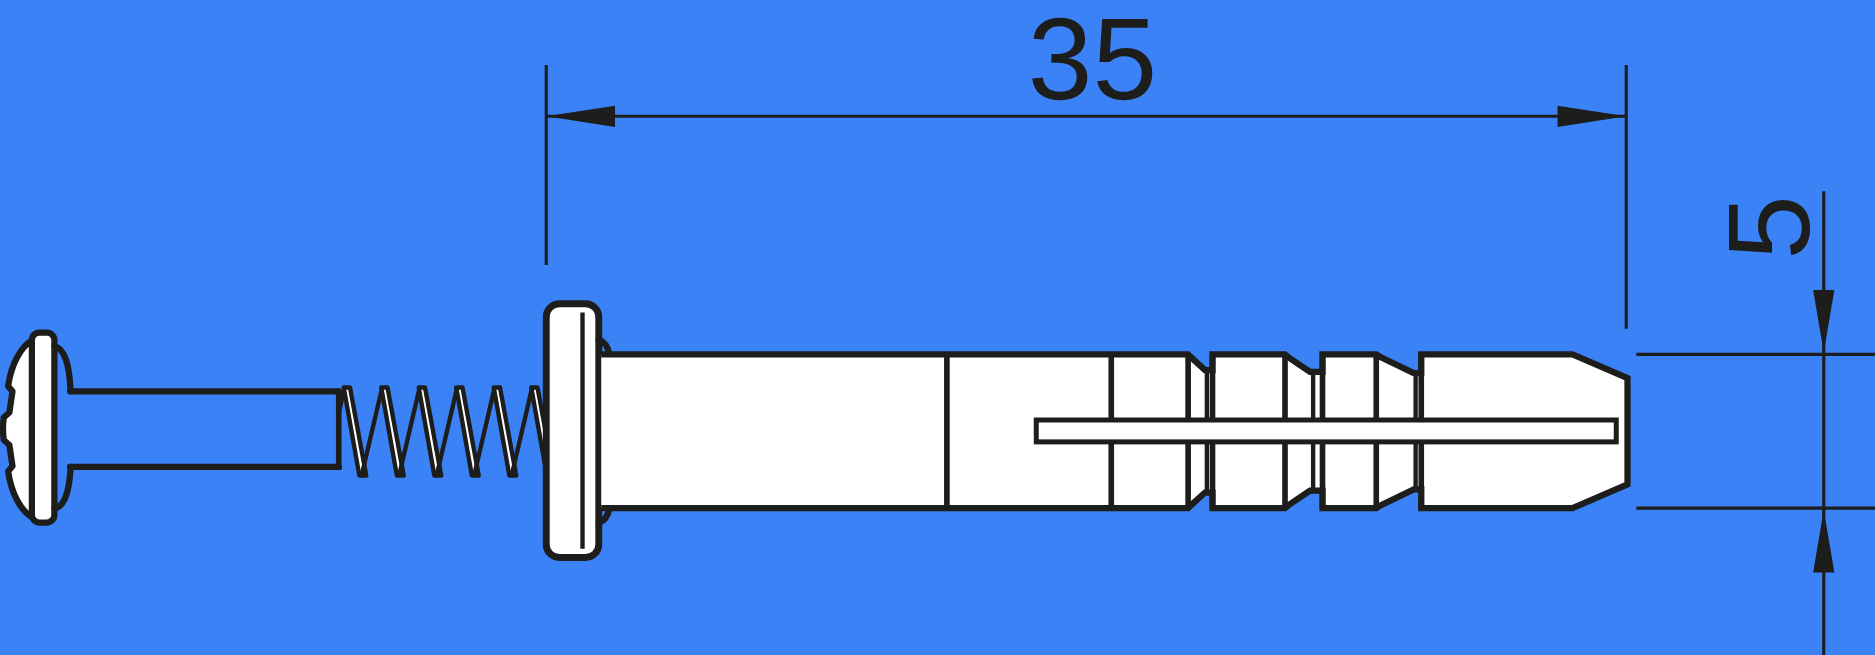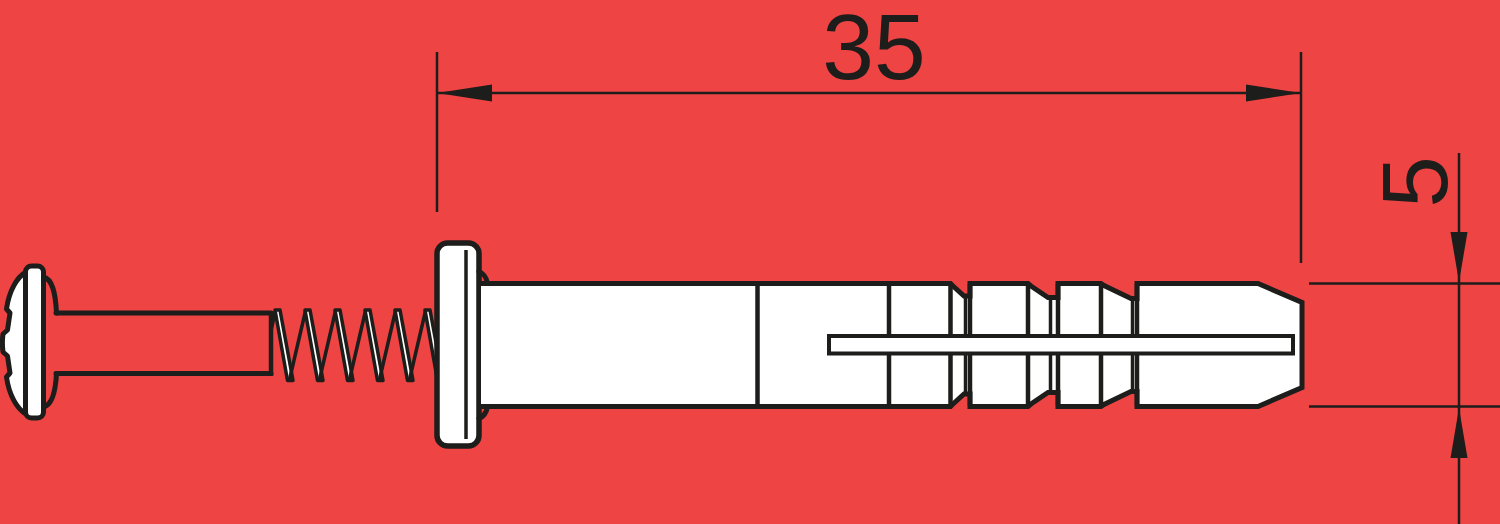--- a/index.html
+++ b/index.html
@@ -4,21 +4,21 @@
 <style>
   html, body {
     margin: 0;
     padding: 0;
     background: #ffffff;
   }
   .stage {
     position: relative;
     width: 1500px;
     height: 524px;
-    background: #ef4444;
+    background: #3b82f6;
     overflow: hidden;
     font-family: "Liberation Sans", sans-serif;
   }
   svg { display: block; }
   .outline   { fill: #ffffff; stroke: #1d1d1b; stroke-width: 5;   stroke-linejoin: round; }
   .outlineM  { fill: #ffffff; stroke: #1d1d1b; stroke-width: 5;   stroke-linejoin: miter; }
   .edge      { fill: none;    stroke: #1d1d1b; stroke-width: 4.5; }
   .edge-thin { fill: none;    stroke: #1d1d1b; stroke-width: 3.5; }
   .curve     { fill: none;    stroke: #1d1d1b; stroke-width: 5;   stroke-linecap: round; }
   .thread-ridge { fill: #ffffff; stroke: #1d1d1b; stroke-width: 3.5; stroke-linejoin: round; }

